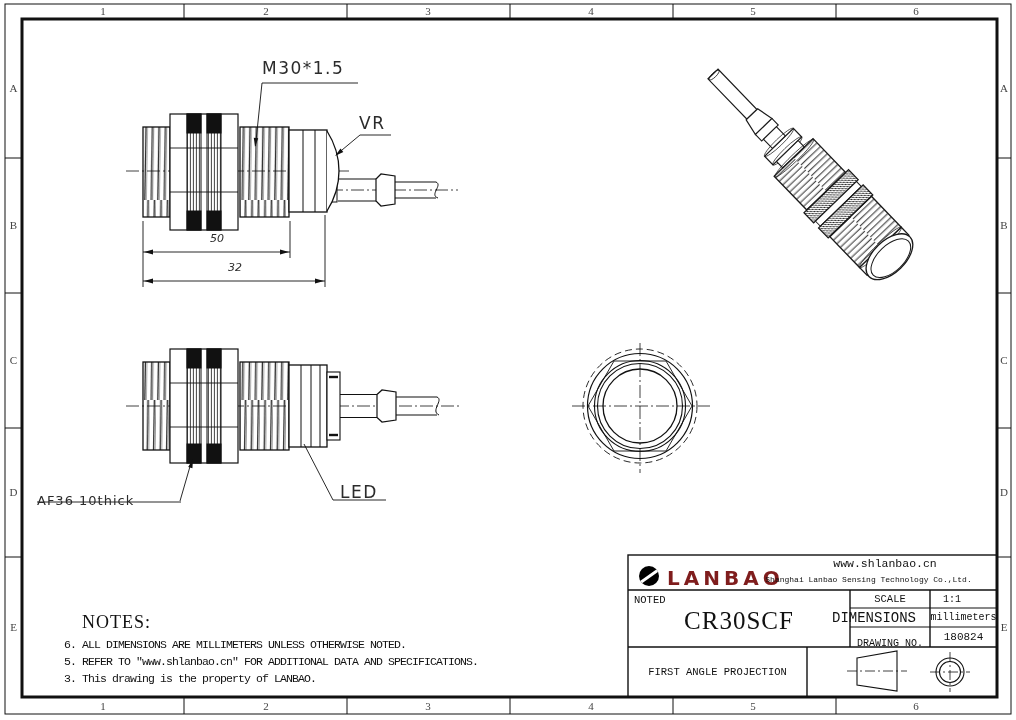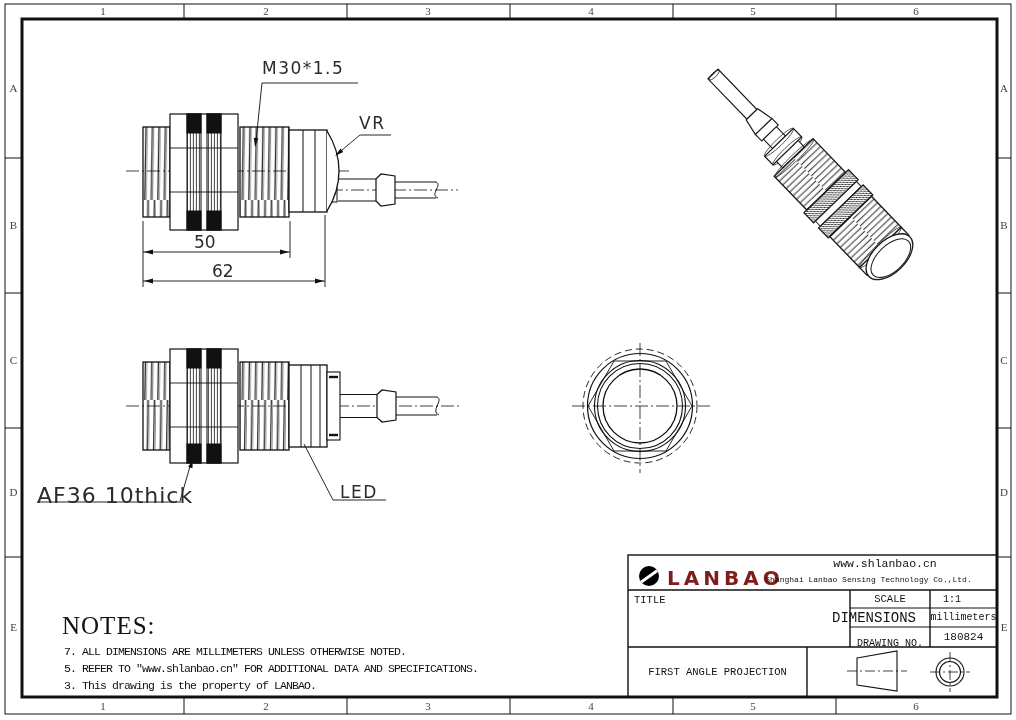--- a/index.html
+++ b/index.html
@@ -3,24 +3,24 @@
 <meta charset="utf-8">
 <style>
   html,body{margin:0;padding:0;background:#fff;}
   .page{position:relative;width:1016px;height:720px;background:#fff;overflow:hidden;
         font-family:"DejaVu Sans",sans-serif;color:#111;}
   svg.lines{position:absolute;left:0;top:0;}
   .gridlab{position:absolute;font-family:"Liberation Serif",serif;font-size:11px;color:#444;
            text-align:center;line-height:14px;}
   .cad{position:absolute;font-family:"DejaVu Sans",sans-serif;color:#2b2b2b;
        letter-spacing:1.5px;white-space:nowrap;}
-  .dimtxt{position:absolute;font-family:"DejaVu Sans",sans-serif;color:#2b2b2b;font-size:17px;
-          width:46px;white-space:nowrap;}
+  .dimtxt{position:absolute;font-family:"DejaVu Sans",sans-serif;color:#2b2b2b;font-size:11px;
+          width:46px;text-align:center;white-space:nowrap;font-style:italic;}
   .notes{position:absolute;left:62px;top:612px;}
-  .notes-h{font-family:"Liberation Serif",serif;font-size:25px;color:#111;letter-spacing:1px;}
+  .notes-h{font-family:"Liberation Serif",serif;font-size:18px;color:#111;letter-spacing:1px;margin-left:20px;}
   .note-line{font-family:"Liberation Mono",monospace;font-size:11.5px;letter-spacing:-0.9px;
              color:#111;line-height:17px;white-space:nowrap;}
   .tb-txt{position:absolute;font-family:"Liberation Mono",monospace;color:#111;white-space:nowrap;}
   .ctr{display:flex;align-items:center;justify-content:center;text-align:center;}
   .brand{position:absolute;font-family:"DejaVu Sans",sans-serif;font-weight:bold;
          font-size:20px;letter-spacing:4px;color:#7f1d1d;}
   .logo-dot{position:absolute;width:20px;height:20px;border-radius:50%;background:#000;overflow:hidden;}
   .logo-dot span{position:absolute;left:-3px;top:9px;width:26px;height:3px;background:#fff;
                  transform:rotate(-35deg);}
   .title-big{position:absolute;font-family:"Liberation Serif",serif;font-size:25px;color:#111;
@@ -241,41 +241,42 @@
   <div class="gridlab" style="left:5px;top:620px;width:17px">E</div>
   <div class="gridlab" style="left:996px;top:81px;width:16px">A</div>
   <div class="gridlab" style="left:996px;top:218px;width:16px">B</div>
   <div class="gridlab" style="left:996px;top:353px;width:16px">C</div>
   <div class="gridlab" style="left:996px;top:485px;width:16px">D</div>
   <div class="gridlab" style="left:996px;top:620px;width:16px">E</div>
 
   <div class="cad" style="left:262px;top:58px;font-size:17px">M30*1.5</div>
   <div class="cad" style="left:359px;top:113px;font-size:17px">VR</div>
   <div class="dimtxt" style="left:194px;top:232px">50</div>
-  <div class="dimtxt" style="left:212px;top:261px">62</div>
-  <div class="cad" style="left:37px;top:483px;font-size:22px;letter-spacing:1px">AF36 10thick</div>
+  <div class="dimtxt" style="left:212px;top:261px">32</div>
+  <div class="cad" style="left:37px;top:493px;font-size:13px;letter-spacing:1px">AF36 10thick</div>
   <div class="cad" style="left:340px;top:482px;font-size:17px">LED</div>
 
   <div class="notes">
     <div class="notes-h">NOTES:</div>
     <div style="margin-top:3px;margin-left:2px">
-      <div class="note-line">7. ALL DIMENSIONS ARE MILLIMETERS UNLESS OTHERWISE NOTED.</div>
+      <div class="note-line">6. ALL DIMENSIONS ARE MILLIMETERS UNLESS OTHERWISE NOTED.</div>
       <div class="note-line">5. REFER TO ″www.shlanbao.cn″ FOR ADDITIONAL DATA AND SPECIFICATIONS.</div>
       <div class="note-line">3. This drawing is the property of LANBAO.</div>
     </div>
   </div>
 
   <div class="logo-dot" style="left:639px;top:566px">
       <span></span>
     </div>
   <div class="brand" style="left:667px;top:566px">LANBAO</div>
   <div class="tb-txt ctr" style="left:742px;top:572px;width:253px;height:14px;font-size:8px;letter-spacing:0px">Shanghai Lanbao Sensing Technology Co.,Ltd.</div>
   <div class="tb-txt ctr" style="left:775px;top:556px;width:220px;height:15px;font-size:11.5px">www.shlanbao.cn</div>
 
-  <div class="tb-txt" style="left:634px;top:594px;font-size:10.5px">TITLE</div>
+  <div class="tb-txt" style="left:634px;top:594px;font-size:10.5px">NOTED</div>
+  <div class="title-big ctr" style="left:628px;top:604px;width:222px;height:34px">CR30SCF</div>
 
   <div class="tb-txt ctr" style="left:850px;top:590px;width:80px;height:18px;font-size:10.5px">SCALE</div>
   <div class="tb-txt ctr" style="left:930px;top:590px;width:44px;height:18px;font-size:10px">1:1</div>
   <div class="tb-txt ctr" style="left:840px;top:608px;width:68px;height:19px;font-size:14px">DIMENSIONS</div>
   <div class="tb-txt ctr" style="left:930px;top:608px;width:67px;height:19px;font-size:10px">millimeters</div>
   <div class="tb-txt ctr" style="left:850px;top:627px;width:80px;height:32px;font-size:10px">DRAWING NO.</div>
   <div class="tb-txt ctr" style="left:930px;top:627px;width:67px;height:20px;font-size:11px">180824</div>
 
   <div class="tb-txt ctr" style="left:628px;top:647px;width:179px;height:50px;font-size:10.5px">FIRST ANGLE PROJECTION</div>
 

